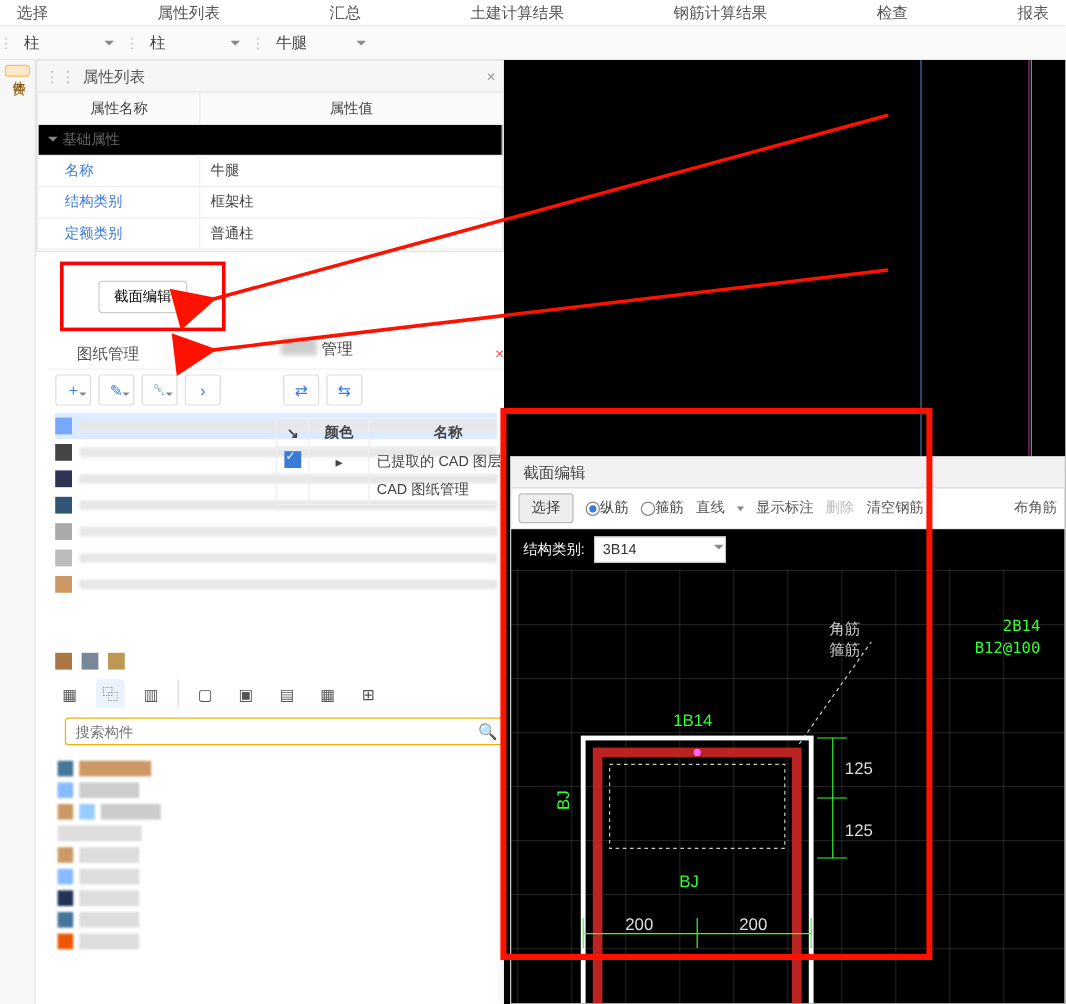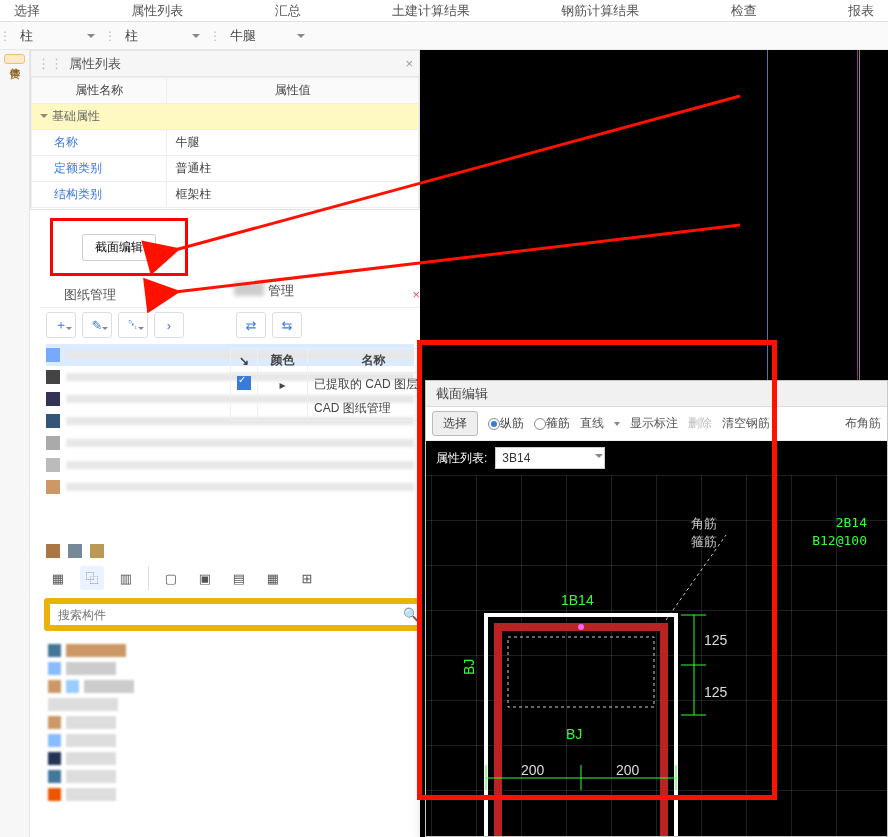--- a/index.html
+++ b/index.html
@@ -26,21 +26,21 @@
 
   
   .panel { border: 1px solid #e2e2e2; margin: 0 0 4px 0; }
   .panel-hd { display: flex; align-items: center; height: 26px; padding: 0 6px; background: #f6f6f6; border-bottom: 1px solid #e6e6e6; }
   .panel-hd .grip2 { color: #bbb; margin-right: 6px; }
   .panel-hd .title { flex: 1; color: #555; font-size: 13px; }
   .panel-hd .close { color: #999; cursor: pointer; }
   .prop-table { width: 100%; border-collapse: collapse; }
   .prop-table th { background: #fafafa; font-weight: normal; font-size: 12px; padding: 4px 8px; border: 1px solid #eee; text-align: center; }
   .prop-table td { font-size: 12px; padding: 4px 8px; border: 1px solid #eee; }
-  .group-row td { background: #fef9c3; color: #666; }
+  .group-row td { background: #000000; color: #666; }
   .group-row .caret { display: inline-block; width: 0; height: 0; border: 4px solid transparent; border-top-color: #888; margin-right: 4px; transform: translateY(2px); }
   .name-cell { color: #3a7ad9; padding-left: 22px !important; }
 
   
   .btn-area { position: absolute; left: 20px; top: 168px; width: 138px; height: 58px; border: 3px solid #f00; background: #fff; display: flex; align-items: center; justify-content: center; }
   .btn-edit { padding: 4px 12px; border: 1px solid #ccc; border-radius: 3px; background: #fff; font-size: 12px; cursor: pointer; }
 
   
   .dm { position: absolute; left: 10px; top: 232px; width: 380px; }
   .dm .hd { display: flex; align-items: center; height: 26px; padding-left: 24px; border-bottom: 1px solid #eee; }
@@ -62,21 +62,21 @@
   .dm2 .cad-tbl th, .dm2 .cad-tbl td { border: 1px solid #eee; padding: 3px 6px; text-align: center; }
   .cad-cb { width: 14px; height: 14px; background: #3a7ad9; display: inline-block; position: relative; }
   .cad-cb::after { content: "✓"; color: #fff; font-size: 10px; position: absolute; left: 1px; top: -2px; }
 
   
   .gal { position: absolute; left: 10px; top: 490px; width: 398px; }
   .gal .brow { display: flex; align-items: center; height: 22px; gap: 8px; padding: 2px 6px; }
   .gal .brow .sw { width: 14px; height: 14px; }
   .gal .tool2 { display: flex; gap: 10px; padding: 4px 6px; }
   .ticon { width: 24px; height: 24px; border-radius: 3px; display: flex; align-items: center; justify-content: center; color: #555; }
-  .search { margin: 4px 4px; display: flex; align-items: center; border: 6px solid #eab308; border-radius: 3px; padding: 3px 8px; }
+  .search { margin: 4px 14px; display: flex; align-items: center; border: 1px solid #eab308; border-radius: 3px; padding: 3px 8px; }
   .search input { border: none; outline: none; flex: 1; font-size: 12px; color: #888; background: transparent; }
   .search .mag { color: #bbb; }
   .glist { padding: 4px 8px; }
   .glist .r { display: flex; gap: 5px; margin: 5px 0; }
   .glist .b { width: 13px; height: 13px; filter: blur(1px); }
 
   
   .viewport { width: 100%; height: 100%; position: relative; }
   .vline-cyan { position: absolute; right: 120px; top: 0; bottom: 0; width: 1px; background: #6af; opacity: .7; }
   .vline-mag  { position: absolute; right: 30px;  top: 0; bottom: 0; width: 1px; background: #e5e; opacity: .6; }
@@ -157,26 +157,26 @@
           <th>属性值</th>
         </tr>
         <tr class="group-row">
           <td colspan="2"><span class="caret"></span><span>基础属性</span></td>
         </tr>
         <tr>
           <td class="name-cell">名称</td>
           <td>牛腿</td>
         </tr>
         <tr>
+          <td class="name-cell">结构类别</td>
+          <td>框架柱</td>
+        </tr>
+        <tr>
           <td class="name-cell">定额类别</td>
           <td>普通柱</td>
-        </tr>
-        <tr>
-          <td class="name-cell">结构类别</td>
-          <td>框架柱</td>
         </tr>
       </tbody>
         </table>
     </div>
 
     <div class="btn-area">
       <button class="btn-edit">截面编辑</button>
     </div>
 
     <div class="dm">
@@ -351,21 +351,21 @@
       </label>
     <span class="lnk">直线</span>
       <span style="border-left:3px solid transparent;border-right:3px solid transparent;border-top:4px solid #888"></span>
     <span class="lnk">显示标注</span>
     <span class="lnk dis">删除</span>
     <span class="lnk">清空钢筋</span>
     <span style="flex:1"></span>
     <span class="lnk">布角筋</span>
   </div>
   <div class="sect-sub">
-    <span>属性列表:</span>
+    <span>结构类别:</span>
     <input value="3B14" style="">
     <span style="border:4px solid transparent;border-top-color:#888;margin-left:-18px"></span>
   </div>
   <div class="sect-canvas">
 
     <div class="grid-h" style="top:0"></div>
       <div class="grid-h" style="top:45px"></div>
       <div class="grid-h" style="top:90px"></div>
       <div class="grid-h" style="top:135px"></div>
       <div class="grid-h" style="top:180px"></div>

